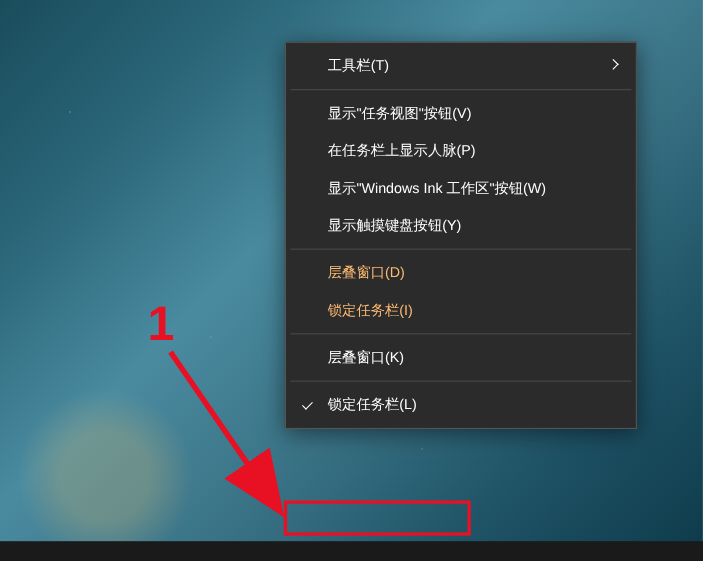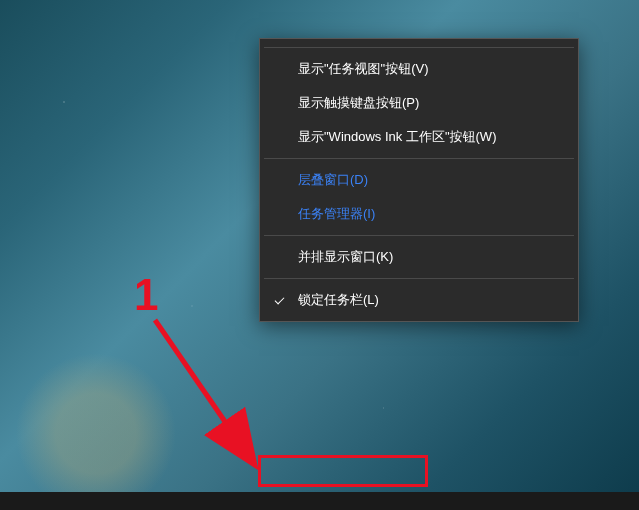--- a/index.html
+++ b/index.html
@@ -40,21 +40,21 @@
       align-items: center;
       padding: 8px 30px 8px 36px;
       color: #fff;
       font-size: 13px;
       cursor: default;
       position: relative;
       min-height: 30px;
     }
     
     .menu-item.disabled {
-      color: #3b82f6;
+      color: #fdba74;
       text-align: center;
     }
     
     .menu-item .chevron {
       position: absolute;
       right: 16px;
       top: 50%;
       transform: translateY(-50%);
       width: 6px;
       height: 10px;
@@ -132,54 +132,61 @@
       background: #1a1a1a;
     }
   </style>
 </head>
 <body>
 
 <div class="taskbar"></div>
 
 <div class="context-menu">
 
+  <div class="menu-item">
+    <span>工具栏(T)</span>
+    <span class="chevron"></span>
+  </div>
 
   <div class="menu-separator"></div>
 
 
 
   <div class="menu-item">
     <span>显示"任务视图"按钮(V)</span>
   </div>
 
   <div class="menu-item">
-    <span>显示触摸键盘按钮(P)</span>
+    <span>在任务栏上显示人脉(P)</span>
   </div>
 
   <div class="menu-item">
     <span>显示"Windows Ink 工作区"按钮(W)</span>
   </div>
 
+  <div class="menu-item">
+    <span>显示触摸键盘按钮(Y)</span>
+  </div>
 
   <div class="menu-separator"></div>
 
   <div class="menu-item disabled">
     <span>层叠窗口(D)</span>
   </div>
 
 
   <div class="menu-item disabled">
-    <span>任务管理器(I)</span>
-  </div>
-
-
-  <div class="menu-separator"></div>
-
-  <div class="menu-item">
-    <span>并排显示窗口(K)</span>
+    <span>锁定任务栏(I)</span>
+  </div>
+
+
+  <div class="menu-separator"></div>
+
+  <div class="menu-item">
+    <span>层叠窗口(K)</span>
   </div>
 
   <div class="menu-separator"></div>
 
   <div class="menu-item">
     <span class="check"></span>
     <span>锁定任务栏(L)</span>
   </div>
 
 </div>

